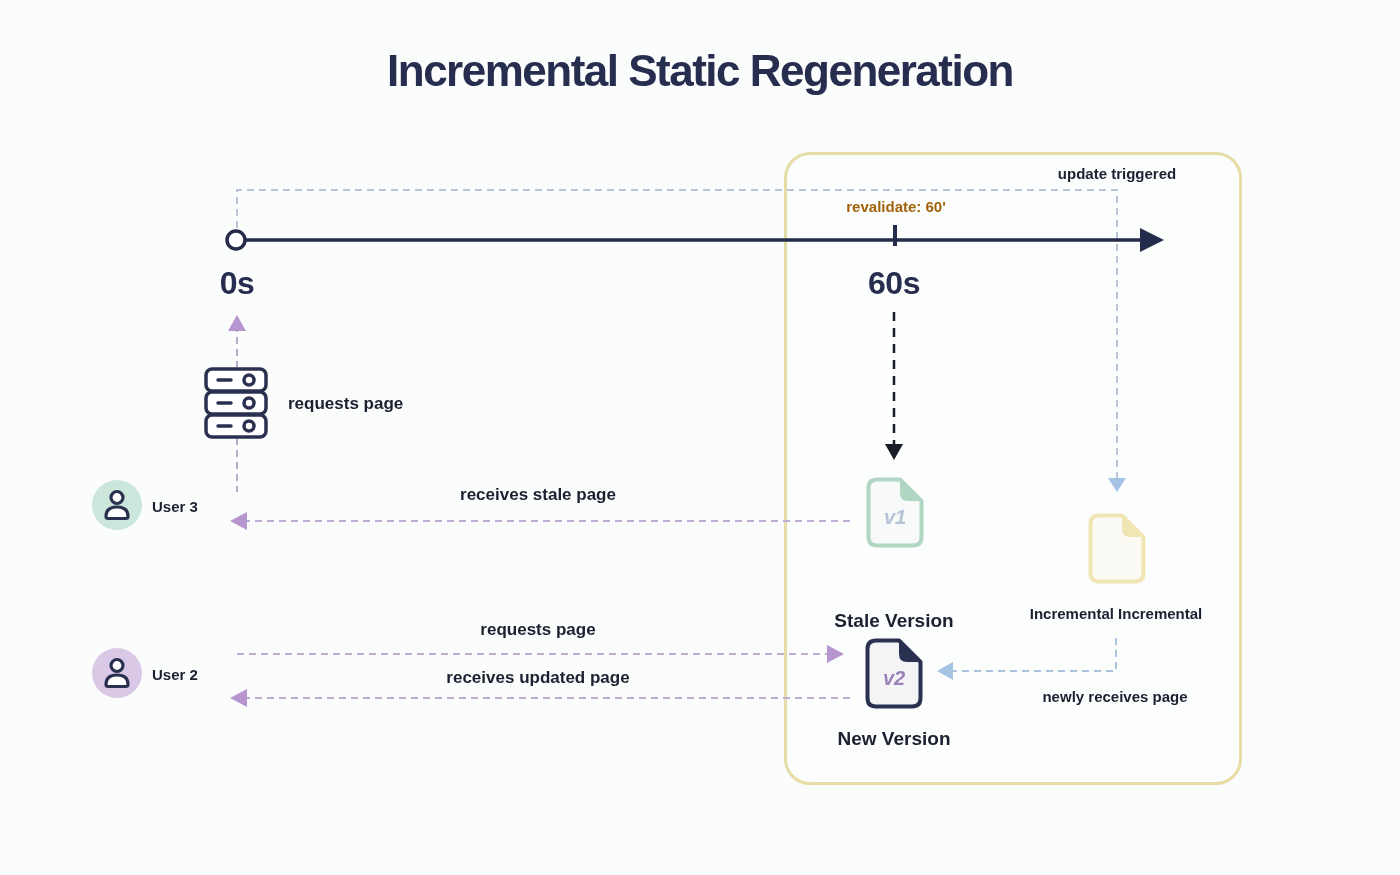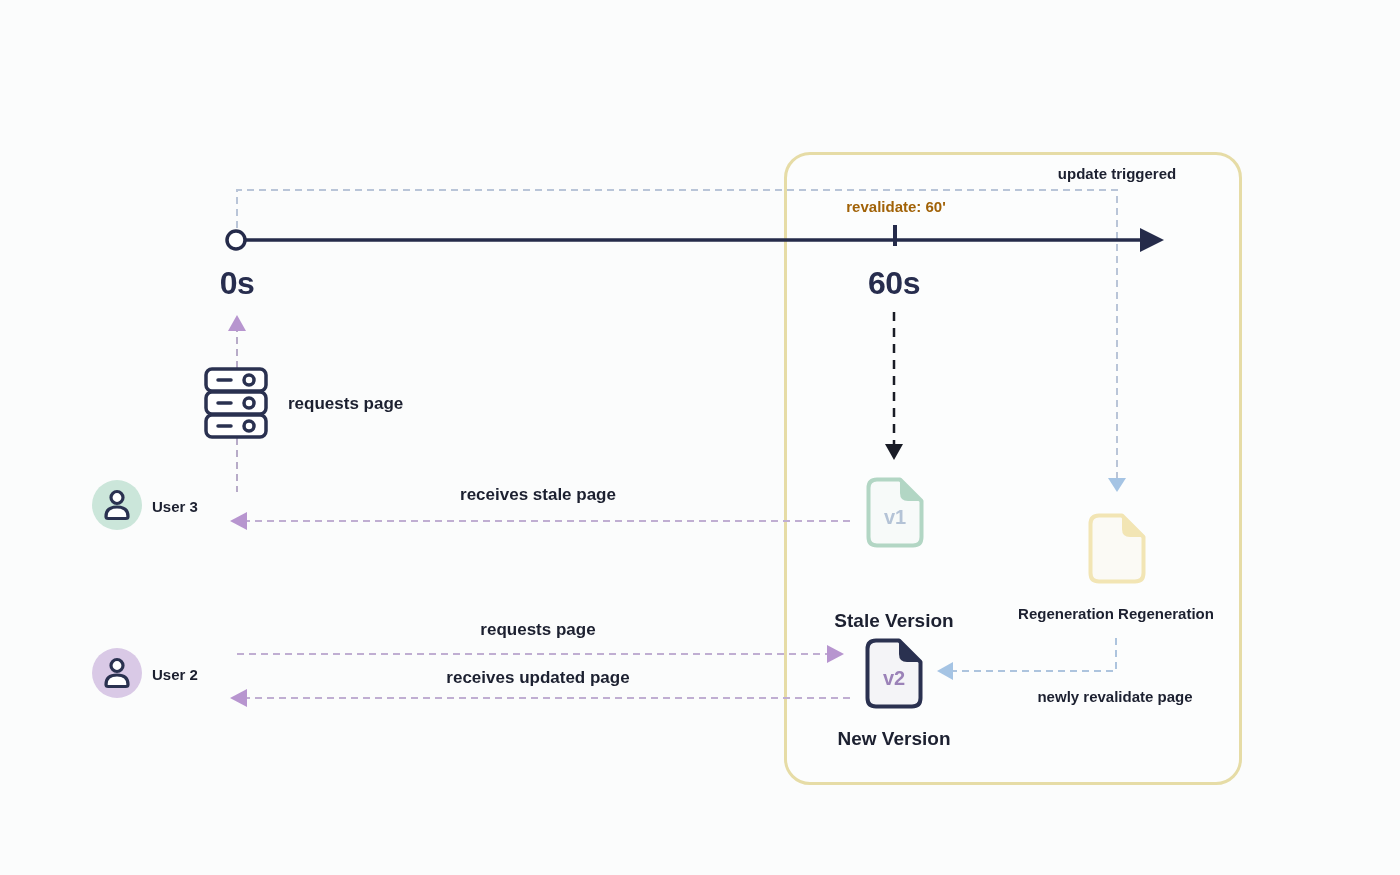--- a/index.html
+++ b/index.html
@@ -34,21 +34,21 @@
   .recv2-msg{left:538px;top:678px;}
   .user-name{font-size:15px;font-weight:bold;color:#1c2030;transform:translate(0,-50%);}
   .u1-name{left:152px;top:506px;}
   .u2-name{left:152px;top:674px;}
   .file-caption{font-size:19px;font-weight:bold;color:#1c2030;}
   .stale-cap{left:894px;top:578px;margin-top:43px;}
   .new-cap{left:894px;top:739px;}
   .small-note{font-size:15px;font-weight:bold;color:#1c2030;}
   .regen-cap{left:1116px;top:613px;}
   .newpage-note{left:1115px;top:696px;}
-  .icon{position:absolute;z-index:4;}
+  .icon{position:absolute;z-index:4;font-style:italic;}
   .server-icon{left:204px;top:367px;}
   .avatar{width:50px;height:50px;}
   .u1-avatar{left:92px;top:480px;}
   .u2-avatar{left:92px;top:648px;}
   .file-icon{width:58px;height:71px;}
   .file-v1{left:866px;top:477px;}
   .file-v2{left:865px;top:638px;}
   .file-regen{left:1088px;top:513px;}
   .file-badge{
     position:absolute;left:50%;top:56%;transform:translate(-50%,-50%);
@@ -163,33 +163,34 @@
     <span class="file-badge badge-v2">v2</span>
   </div>
 
   <div class="icon file-icon file-regen">
     <svg width="58" height="71" viewBox="0 0 58 71">
       <path d="M11 2.5 H34 L55.5 24 V60 Q55.5 68.5 47 68.5 H11 Q2.5 68.5 2.5 60 V11 Q2.5 2.5 11 2.5 Z" fill="#fbfaf5" stroke="#f2e5b4" stroke-width="4" stroke-linejoin="round"></path>
       <path d="M34 2.5 L55.5 24 H42 Q34 24 34 16 Z" fill="#f2e5b4"></path>
     </svg>
   </div>
 
+  <div class="label title centered">Incremental Static Regeneration</div>
 
   <div class="label tick-label lbl-0s centered">0s</div>
   <div class="label tick-label lbl-60s centered">60s</div>
   <div class="label revalidate centered">revalidate: 60'</div>
   <div class="label update-trig centered">update triggered</div>
 
   <div class="label msg srv-req">requests page</div>
 
   <div class="label user-name u1-name">User 3</div>
   <div class="label user-name u2-name">User 2</div>
 
   <div class="label msg stale-msg centered">receives stale page</div>
   <div class="label msg req2-msg centered">requests page</div>
   <div class="label msg recv2-msg centered">receives updated page</div>
 
   <div class="label file-caption stale-cap centered">Stale Version</div>
   <div class="label file-caption new-cap centered">New Version</div>
-  <div class="label small-note regen-cap centered">Regeneration Regeneration</div>
-  <div class="label small-note newpage-note centered">newly revalidate page</div>
+  <div class="label small-note regen-cap centered">Incremental Incremental</div>
+  <div class="label small-note newpage-note centered">newly receives page</div>
 
 </div>
 
 </body></html>

